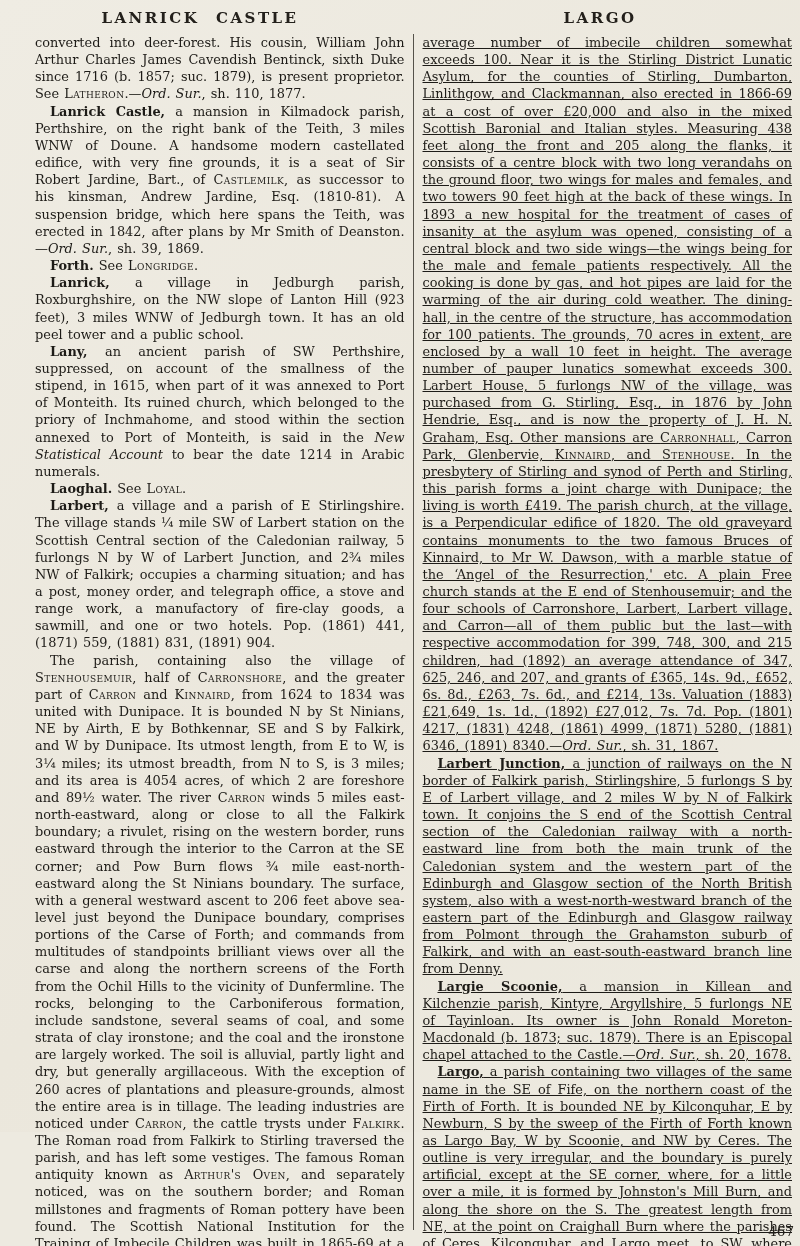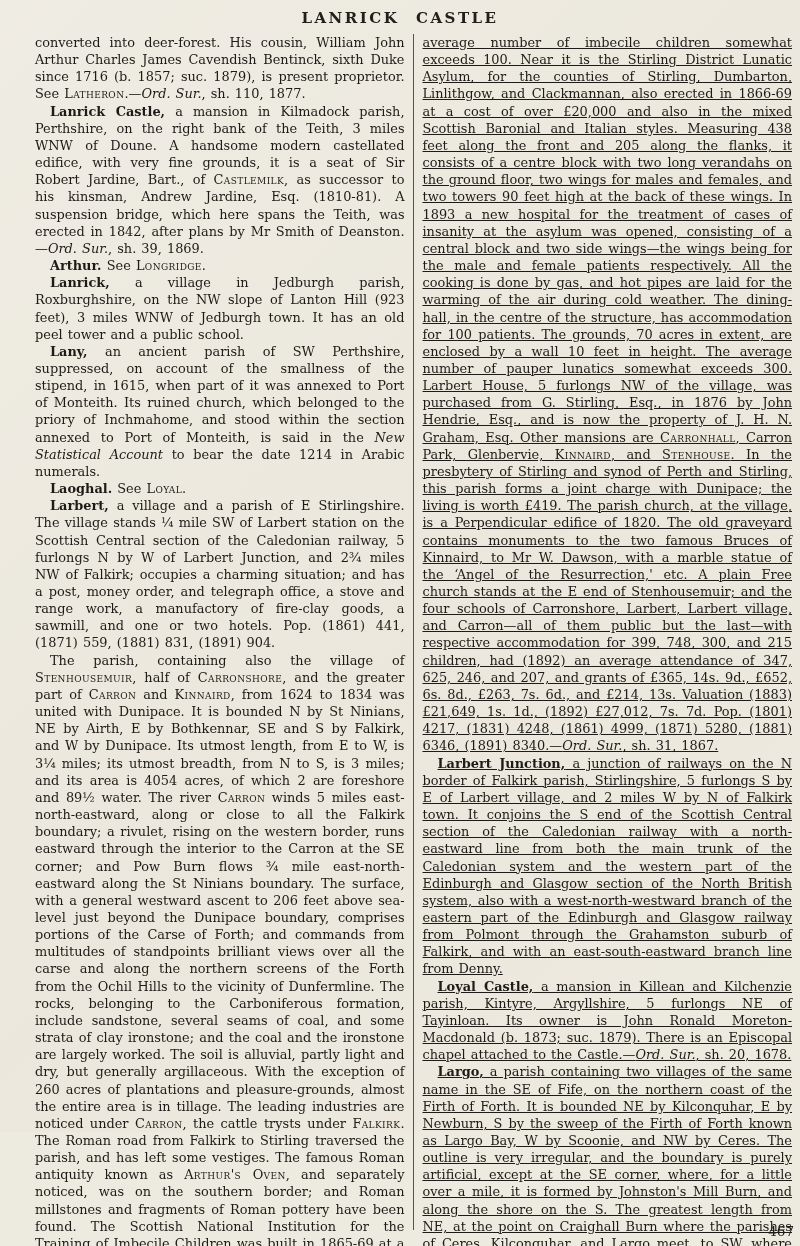--- a/index.html
+++ b/index.html
@@ -61,36 +61,37 @@
     color: #23201b;
   }
 </style>
 </head>
 <body>
 
 <div class="page">
 
   <div class="running-heads">
     <span class="head">LANRICK CASTLE</span>
+    <span class="head">LARGO</span>
   </div>
 
   <div class="columns">
     <div class="col col-left">
         <p class="para"><span class="seg-n">converted into deer-forest. His cousin, William John Arthur Charles James Cavendish Bentinck, sixth Duke since 1716 (b. 1857; suc. 1879), is present proprietor. See </span><span class="seg-sc">Latheron</span><span class="seg-n">.—</span><span class="seg-i">Ord. Sur.</span><span class="seg-n">, sh. 110, 1877.</span></p>
         <p class="para indent"><span class="seg-b">Lanrick Castle,</span><span class="seg-n"> a mansion in Kilmadock parish, Perthshire, on the right bank of the Teith, 3 miles WNW of Doune. A handsome modern castellated edifice, with very fine grounds, it is a seat of Sir Robert Jardine, Bart., of </span><span class="seg-sc">Castlemilk</span><span class="seg-n">, as successor to his kinsman, Andrew Jardine, Esq. (1810-81). A suspension bridge, which here spans the Teith, was erected in 1842, after plans by Mr Smith of Deanston.—</span><span class="seg-i">Ord. Sur.</span><span class="seg-n">, sh. 39, 1869.</span></p>
-        <p class="para indent"><span class="seg-b">Arthur.</span><span class="seg-n"> See </span><span class="seg-sc">Longridge</span><span class="seg-n">.</span></p>
+        <p class="para indent"><span class="seg-b">Forth.</span><span class="seg-n"> See </span><span class="seg-sc">Longridge</span><span class="seg-n">.</span></p>
         <p class="para indent"><span class="seg-b">Lanrick,</span><span class="seg-n"> a village in Jedburgh parish, Roxburghshire, on the NW slope of Lanton Hill (923 feet), 3 miles WNW of Jedburgh town. It has an old peel tower and a public school.</span></p>
         <p class="para indent"><span class="seg-b">Lany,</span><span class="seg-n"> an ancient parish of SW Perthshire, suppressed, on account of the smallness of the stipend, in 1615, when part of it was annexed to Port of Monteith. Its ruined church, which belonged to the priory of Inchmahome, and stood within the section annexed to Port of Monteith, is said in the </span><span class="seg-i">New Statistical Account</span><span class="seg-n"> to bear the date 1214 in Arabic numerals.</span></p>
         <p class="para indent"><span class="seg-b">Laoghal.</span><span class="seg-n"> See </span><span class="seg-sc">Loyal</span><span class="seg-n">.</span></p>
         <p class="para indent"><span class="seg-b">Larbert,</span><span class="seg-n"> a village and a parish of E Stirlingshire. The village stands ¼ mile SW of Larbert station on the Scottish Central section of the Caledonian railway, 5 furlongs N by W of Larbert Junction, and 2¾ miles NW of Falkirk; occupies a charming situation; and has a post, money order, and telegraph office, a stove and range work, a manufactory of fire-clay goods, a sawmill, and one or two hotels. Pop. (1861) 441, (1871) 559, (1881) 831, (1891) 904.</span></p>
         <p class="para indent"><span class="seg-n">The parish, containing also the village of </span><span class="seg-sc">Stenhousemuir</span><span class="seg-n">, half of </span><span class="seg-sc">Carronshore</span><span class="seg-n">, and the greater part of </span><span class="seg-sc">Carron</span><span class="seg-n"> and </span><span class="seg-sc">Kinnaird</span><span class="seg-n">, from 1624 to 1834 was united with Dunipace. It is bounded N by St Ninians, NE by Airth, E by Bothkennar, SE and S by Falkirk, and W by Dunipace. Its utmost length, from E to W, is 3¼ miles; its utmost breadth, from N to S, is 3 miles; and its area is 4054 acres, of which 2 are foreshore and 89½ water. The river </span><span class="seg-sc">Carron</span><span class="seg-n"> winds 5 miles east-north-eastward, along or close to all the Falkirk boundary; a rivulet, rising on the western border, runs eastward through the interior to the Carron at the SE corner; and Pow Burn flows ¾ mile east-north-eastward along the St Ninians boundary. The surface, with a general westward ascent to 206 feet above sea-level just beyond the Dunipace boundary, comprises portions of the Carse of Forth; and commands from multitudes of standpoints brilliant views over all the carse and along the northern screens of the Forth from the Ochil Hills to the vicinity of Dunfermline. The rocks, belonging to the Carboniferous formation, include sandstone, several seams of coal, and some strata of clay ironstone; and the coal and the ironstone are largely worked. The soil is alluvial, partly light and dry, but generally argillaceous. With the exception of 260 acres of plantations and pleasure-grounds, almost the entire area is in tillage. The leading industries are noticed under </span><span class="seg-sc">Carron</span><span class="seg-n">, the cattle trysts under </span><span class="seg-sc">Falkirk</span><span class="seg-n">. The Roman road from Falkirk to Stirling traversed the parish, and has left some vestiges. The famous Roman antiquity known as </span><span class="seg-sc">Arthur's Oven</span><span class="seg-n">, and separately noticed, was on the southern border; and Roman millstones and fragments of Roman pottery have been found. The Scottish National Institution for the Training of Imbecile Children was built in 1865-69 at a cost of £13,000 in mixed styles of architecture, with predominance of the Scottish Baronial and the Italian. With a façade 340 feet long, it includes two wings extending 170 feet backward, and each of them terminating in a tower and spire 70 feet high. It acquired an hospital in 1872 at a cost of £1600; underwent enlargement in 1875-76, in completion of the original plan, at a further cost of £12,000; and has accommodation for 240 patients or pupils, together with servants. The</span></p>
       </div>
     <div class="col col-right">
         <p class="para"><span class="seg-n">average number of imbecile children somewhat exceeds 100. Near it is the Stirling District Lunatic Asylum, for the counties of Stirling, Dumbarton, Linlithgow, and Clackmannan, also erected in 1866-69 at a cost of over £20,000 and also in the mixed Scottish Baronial and Italian styles. Measuring 438 feet along the front and 205 along the flanks, it consists of a centre block with two long verandahs on the ground floor, two wings for males and females, and two towers 90 feet high at the back of these wings. In 1893 a new hospital for the treatment of cases of insanity at the asylum was opened, consisting of a central block and two side wings—the wings being for the male and female patients respectively. All the cooking is done by gas, and hot pipes are laid for the warming of the air during cold weather. The dining-hall, in the centre of the structure, has accommodation for 100 patients. The grounds, 70 acres in extent, are enclosed by a wall 10 feet in height. The average number of pauper lunatics somewhat exceeds 300. Larbert House, 5 furlongs NW of the village, was purchased from G. Stirling, Esq., in 1876 by John Hendrie, Esq., and is now the property of J. H. N. Graham, Esq. Other mansions are </span><span class="seg-sc">Carronhall</span><span class="seg-n">, Carron Park, Glenbervie, </span><span class="seg-sc">Kinnaird</span><span class="seg-n">, and </span><span class="seg-sc">Stenhouse</span><span class="seg-n">. In the presbytery of Stirling and synod of Perth and Stirling, this parish forms a joint charge with Dunipace; the living is worth £419. The parish church, at the village, is a Perpendicular edifice of 1820. The old graveyard contains monuments to the two famous Bruces of Kinnaird, to Mr W. Dawson, with a marble statue of the ‘Angel of the Resurrection,' etc. A plain Free church stands at the E end of Stenhousemuir; and the four schools of Carronshore, Larbert, Larbert village, and Carron—all of them public but the last—with respective accommodation for 399, 748, 300, and 215 children, had (1892) an average attendance of 347, 625, 246, and 207, and grants of £365, 14s. 9d., £652, 6s. 8d., £263, 7s. 6d., and £214, 13s. Valuation (1883) £21,649, 1s. 1d., (1892) £27,012, 7s. 7d. Pop. (1801) 4217, (1831) 4248, (1861) 4999, (1871) 5280, (1881) 6346, (1891) 8340.—</span><span class="seg-i">Ord. Sur.</span><span class="seg-n">, sh. 31, 1867.</span></p>
         <p class="para indent"><span class="seg-b">Larbert Junction,</span><span class="seg-n"> a junction of railways on the N border of Falkirk parish, Stirlingshire, 5 furlongs S by E of Larbert village, and 2 miles W by N of Falkirk town. It conjoins the S end of the Scottish Central section of the Caledonian railway with a north-eastward line from both the main trunk of the Caledonian system and the western part of the Edinburgh and Glasgow section of the North British system, also with a west-north-westward branch of the eastern part of the Edinburgh and Glasgow railway from Polmont through the Grahamston suburb of Falkirk, and with an east-south-eastward branch line from Denny.</span></p>
-        <p class="para indent"><span class="seg-b">Loyal Castle,</span><span class="seg-n"> a mansion in Killean and Kilchenzie parish, Kintyre, Argyllshire, 5 furlongs NE of Tayinloan. Its owner is John Ronald Moreton-Macdonald (b. 1873; suc. 1879). There is an Episcopal chapel attached to the Castle.—</span><span class="seg-i">Ord. Sur.</span><span class="seg-n">, sh. 20, 1678.</span></p>
+        <p class="para indent"><span class="seg-b">Largie Scoonie,</span><span class="seg-n"> a mansion in Killean and Kilchenzie parish, Kintyre, Argyllshire, 5 furlongs NE of Tayinloan. Its owner is John Ronald Moreton-Macdonald (b. 1873; suc. 1879). There is an Episcopal chapel attached to the Castle.—</span><span class="seg-i">Ord. Sur.</span><span class="seg-n">, sh. 20, 1678.</span></p>
         <p class="para indent"><span class="seg-b">Largo,</span><span class="seg-n"> a parish containing two villages of the same name in the SE of Fife, on the northern coast of the Firth of Forth. It is bounded NE by Kilconquhar, E by Newburn, S by the sweep of the Firth of Forth known as Largo Bay, W by Scoonie, and NW by Ceres. The outline is very irregular, and the boundary is purely artificial, except at the SE corner, where, for a little over a mile, it is formed by Johnston's Mill Burn, and along the shore on the S. The greatest length from NE, at the point on Craighall Burn where the parishes of Ceres, Kilconquhar, and Largo meet, to SW, where the boundary line reaches the shore due S of Lundin Tower, is 5⅛ miles; and the greatest width 4 miles. The area is 7585½ acres, of which 199¾ are foreshore and water. Over 6000 acres are in tillage, about 600 are under wood, and about 300 are pasture or waste. The coast, extending about 2⅝ miles, is fringed for most of that distance close inshore by a reef of rocks which is covered at high water, and, though low and sandy, rises almost immediately, especially behind the village</span></p>
       </div>
   </div>
 
   <div class="page-number">467</div>
 
 </div>
 
 </body></html>

